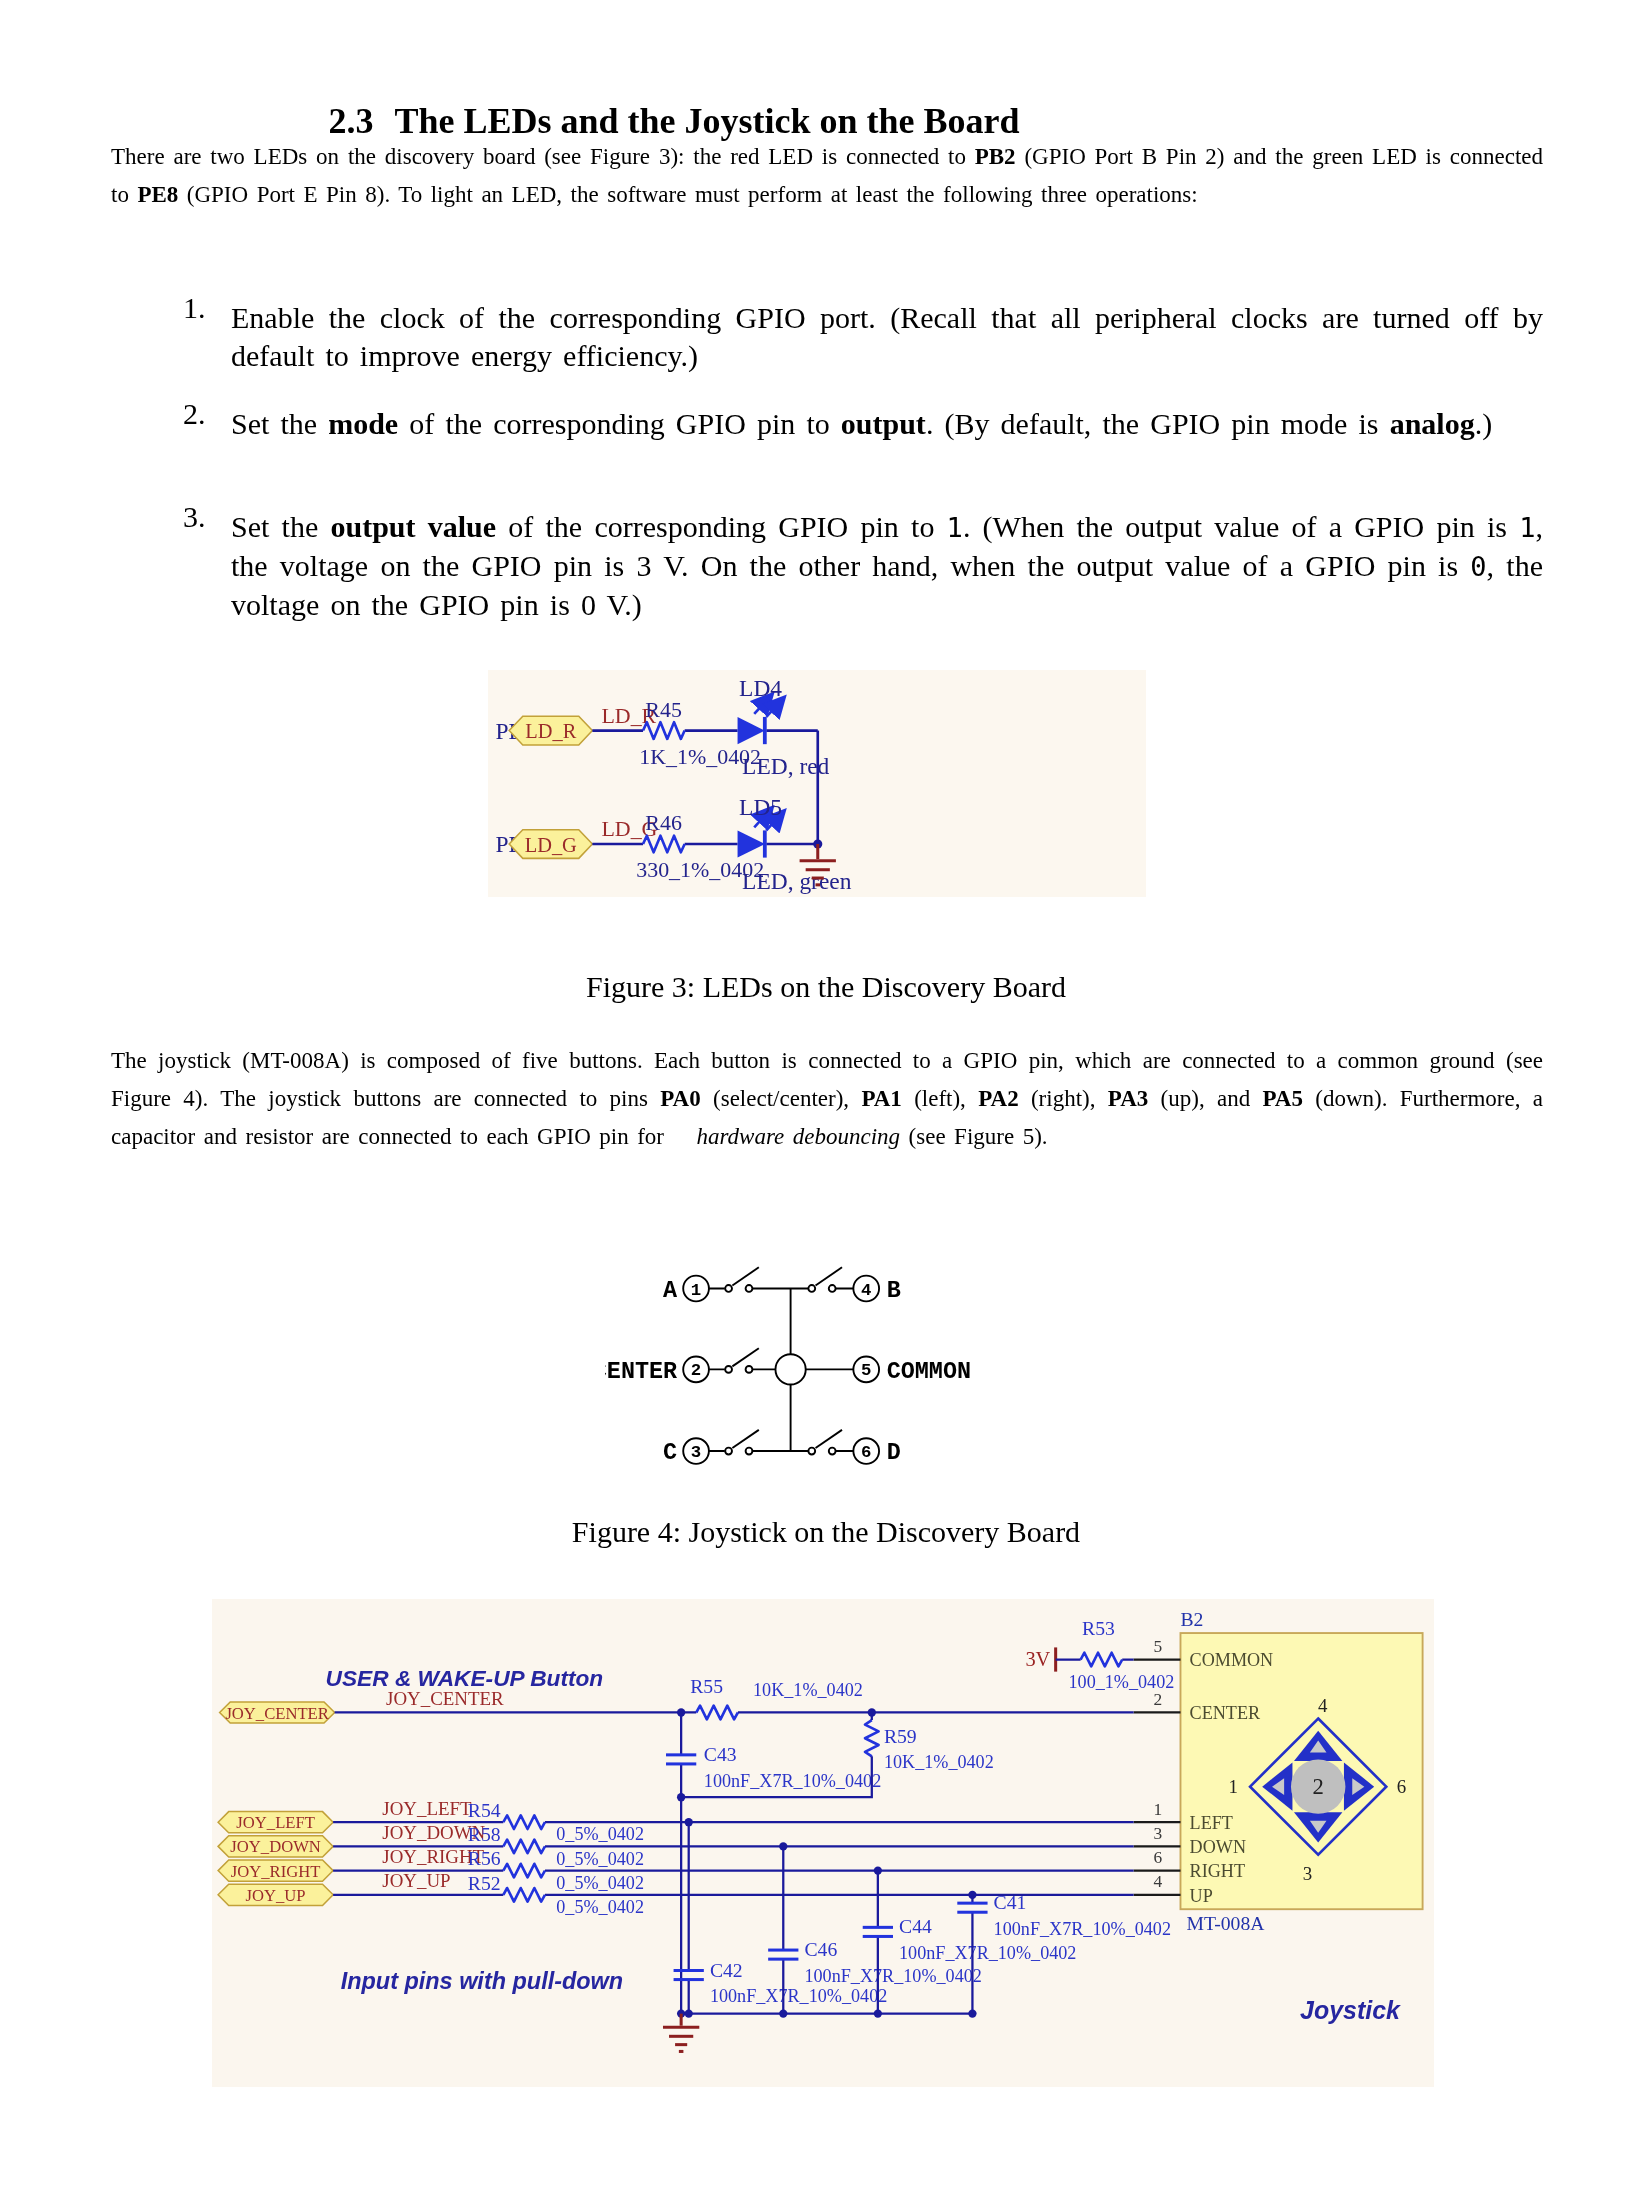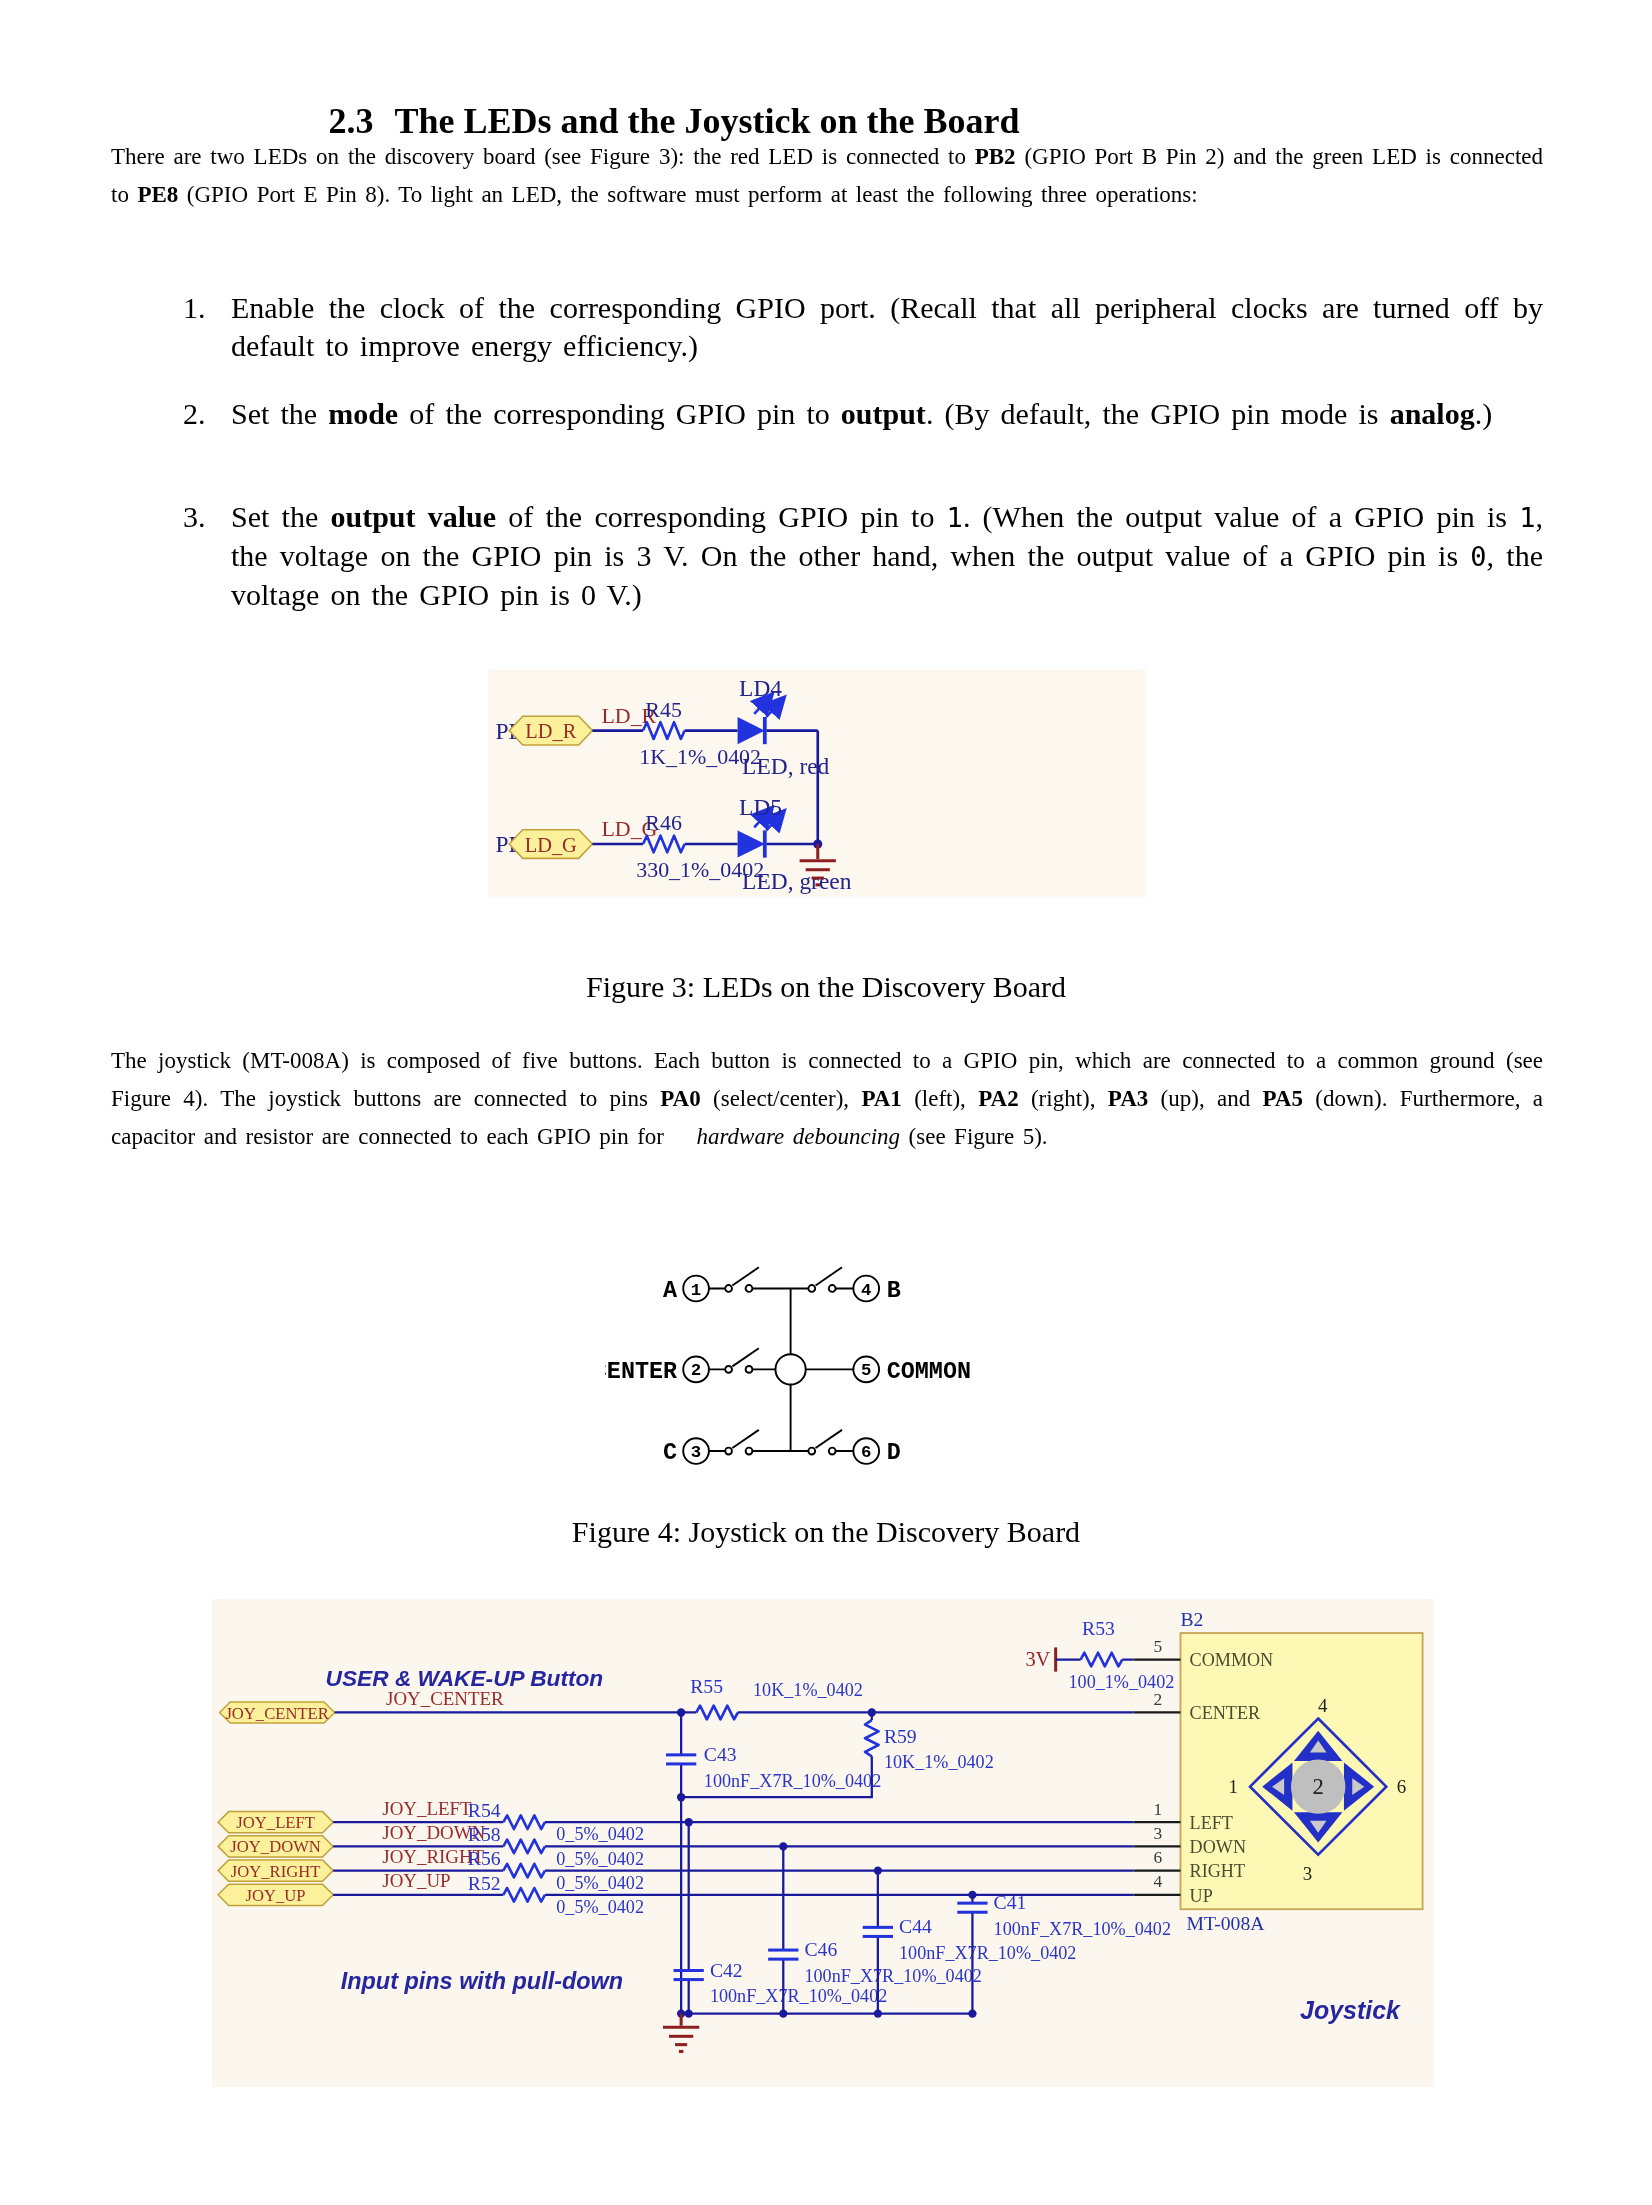--- a/index.html
+++ b/index.html
@@ -5,21 +5,21 @@
   html,body{margin:0;padding:0;background:#ffffff;}
   #page{position:relative;width:1652px;height:2205px;background:#ffffff;overflow:hidden;
         font-family:"Liberation Serif",serif;color:#000;}
   .heading{position:absolute;top:76px;left:0;width:1348px;text-align:center;
            font-size:36px;font-weight:bold;}
   .heading .gap{display:inline-block;width:21px;}
   .body-par{position:absolute;left:111px;width:1432px;font-size:23px;line-height:38px;
             text-align:justify;word-spacing:0.12em;margin:0;}
   .list-item{position:absolute;left:111px;width:1432px;font-size:30px;line-height:38px;margin:0;}
   .list-item .num{position:absolute;left:72px;top:0;}
-  .list-item .item-text{display:block;padding-left:120px;text-align:justify;word-spacing:0.12em;}
+  .list-item .item-text{display:block;padding-left:120px;text-align:justify;word-spacing:0.12em;margin-top:10px;}
   .seg-b{font-weight:bold;}
   .seg-i{font-style:italic;margin-left:24px;}
   .seg-tt{font-family:"DejaVu Sans Mono",monospace;font-size:27px;}
   .caption{position:absolute;left:0;width:1652px;text-align:center;font-size:30px;margin:0;}
   svg{position:absolute;}
   svg text{font-family:"Liberation Serif",serif;}
   
   .f3-name{font-size:31px;fill:#23238c;}
   .f3-net{font-size:29px;fill:#9a2a2a;}
   .f3-ref{font-size:29px;fill:#23238c;}

